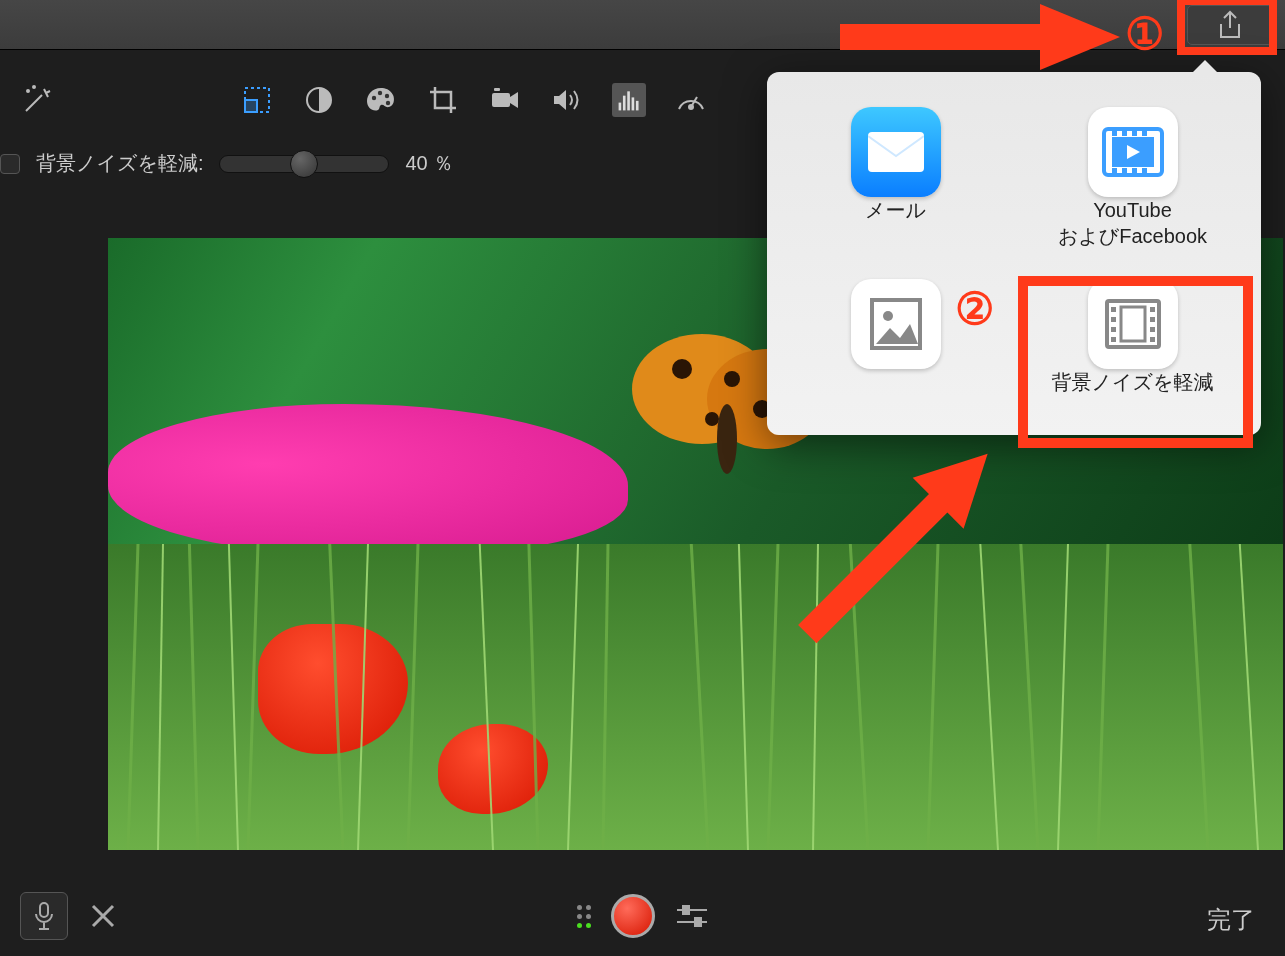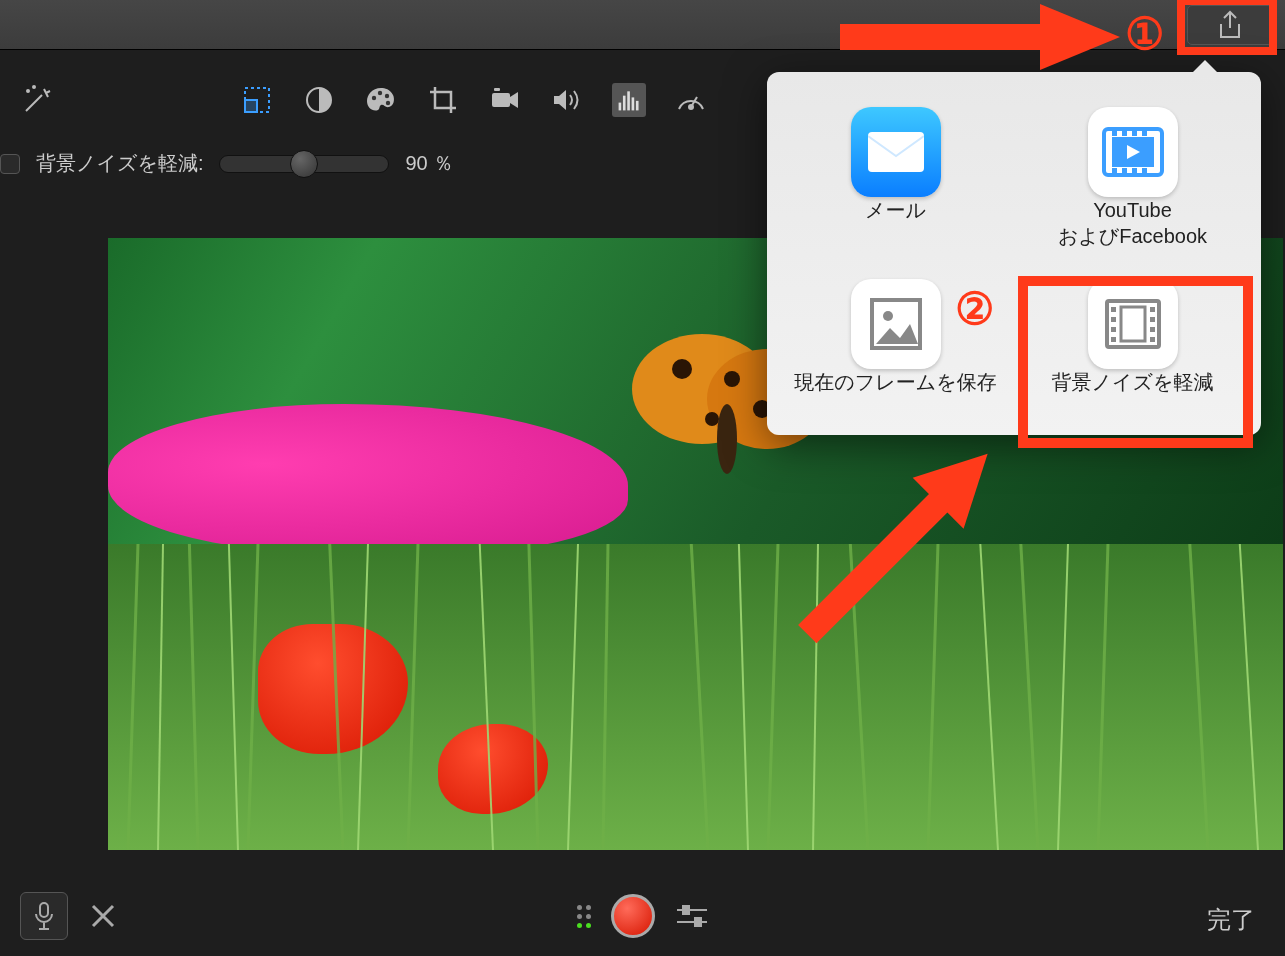--- a/index.html
+++ b/index.html
@@ -243,21 +243,21 @@
     </div>
   </div>
 </div>
 
 <div class="noise-row">
   <div class="checkbox"></div>
   <span>背景ノイズを軽減:</span>
   <div class="slider-track">
     <div class="slider-thumb"></div>
   </div>
-  <span>90 ％</span>
+  <span>40 ％</span>
 </div>
 
 <div class="preview">
   <div class="preview-top">
     <div class="flower-pink"></div>
     <svg class="butterfly" viewBox="0 0 250 200">
       <ellipse cx="100" cy="90" rx="70" ry="55" fill="#e08a1a"></ellipse>
       <ellipse cx="165" cy="100" rx="60" ry="50" fill="#d67810"></ellipse>
       <circle cx="80" cy="70" r="10" fill="#2a1505"></circle>
       <circle cx="130" cy="80" r="8" fill="#2a1505"></circle>
@@ -333,21 +333,20 @@
 およびFacebook</div>
     </div>
     <div class="share-item">
       <div class="share-icon frame-icon">
         <svg width="56" height="56" viewBox="0 0 56 56">
             <rect x="4" y="4" width="48" height="48" fill="none" stroke="#888" stroke-width="4"></rect>
             <circle cx="20" cy="20" r="5" fill="#888"></circle>
             <path d="M8 48 L22 32 L32 42 L42 28 L50 48 Z" fill="#888"></path>
           </svg>
       </div>
-      <div class="share-label">現在のフレームを保存</div>
     </div>
     <div class="share-item">
       <div class="share-icon export-icon">
         <svg width="60" height="54" viewBox="0 0 60 54">
             <rect x="4" y="4" width="52" height="46" rx="2" fill="none" stroke="#888" stroke-width="4"></rect>
             <rect x="18" y="10" width="24" height="34" fill="none" stroke="#888" stroke-width="3"></rect>
             <rect x="8" y="10" width="5" height="5" fill="#888"></rect>
             <rect x="8" y="20" width="5" height="5" fill="#888"></rect>
             <rect x="8" y="30" width="5" height="5" fill="#888"></rect>
             <rect x="8" y="40" width="5" height="5" fill="#888"></rect>

